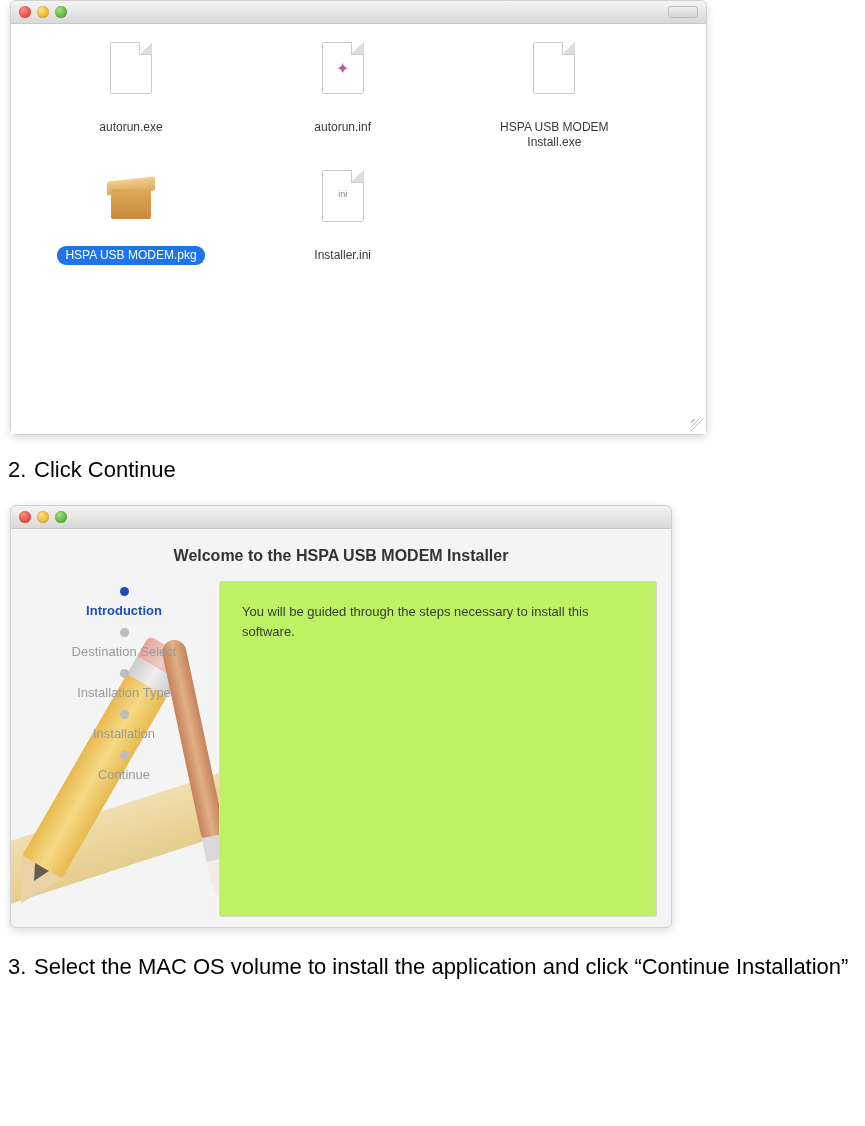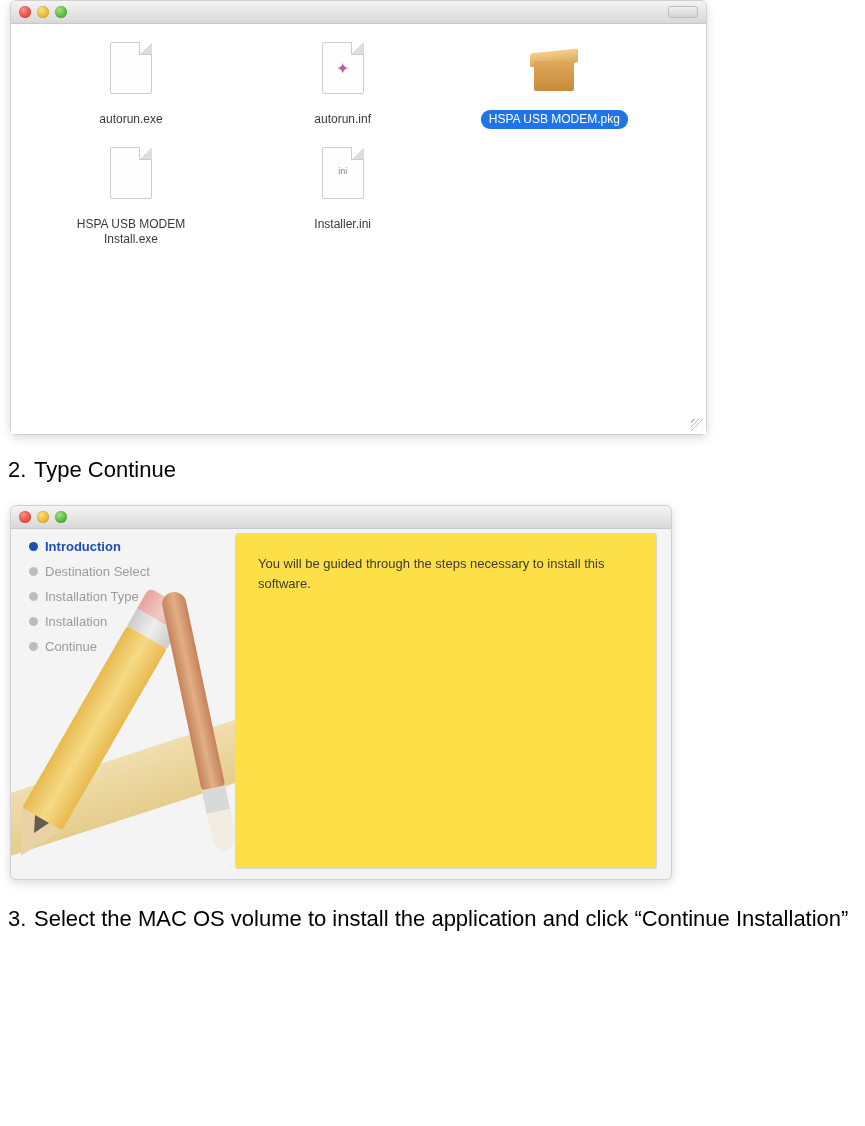--- a/index.html
+++ b/index.html
@@ -66,21 +66,21 @@
   .file-item {
     display: flex;
     flex-direction: column;
     align-items: center;
     font-size: 12px;
     color: #3a3a3a;
     text-align: center;
     width: 180px;
   }
   .file-item .label {
-    margin-top: 16px;
+    margin-top: 24px;
     line-height: 1.25;
     padding: 2px 8px;
     border-radius: 9px;
   }
   .file-item.selected .label {
     background: #1e74e8;
     color: #fff;
   }
   .file-icon {
     width: 52px; height: 52px;
@@ -206,33 +206,34 @@
     font-size: 13px;
     position: relative;
     z-index: 2;
   }
   .step-item {
     display: flex;
     align-items: center;
     gap: 7px;
     margin-bottom: 10px;
     color: #9b9b9b;
+    flex-direction: column;
   }
   .step-item .bullet {
     width: 9px; height: 9px; border-radius: 50%;
     background: #bdbdbd;
     flex: none;
   }
   .step-item.active { color: #1c4fb5; font-weight: bold; }
   .step-item.active .bullet { background: #1c4fb5; }
 
   .installer-main {
     flex: 1;
-    background: #fde047;
-    margin: 4px 14px 10px 16px;
+    background: #bef264;
+    margin: 4px 14px 10px 0;
     border: 1px solid #d6d6d6;
     border-radius: 3px;
     padding: 20px 22px;
     font-size: 13px;
     color: #3a3a3a;
     line-height: 1.5;
     position: relative;
     z-index: 2;
   }
 
@@ -355,67 +356,68 @@
 
         <div class="file-item">
           <div class="file-icon">
             <div class="ico-file">
                 <span class="centerglyph">✦</span>
               </div>
           </div>
           <div class="label">autorun.inf</div>
         </div>
 
+        <div class="file-item">
+          <div class="file-icon">
+            <div class="ico-file"></div>
+          </div>
+          <div class="label" style="white-space:pre-line;">HSPA USB MODEM
+Install.exe</div>
+        </div>
+
         <div class="file-item selected">
           <div class="file-icon">
             <div class="ico-pkg">
               <div class="flap"></div>
               <div class="box"></div>
             </div>
           </div>
           <div class="label">HSPA USB MODEM.pkg</div>
         </div>
 
         <div class="file-item">
           <div class="file-icon">
-            <div class="ico-file"></div>
-          </div>
-          <div class="label" style="white-space:pre-line;">HSPA USB MODEM
-Install.exe</div>
-        </div>
-
-        <div class="file-item">
-          <div class="file-icon">
             <div class="ico-file">
                 <span class="badge">ini</span>
               </div>
           </div>
           <div class="label">Installer.ini</div>
         </div>
 
 
       </div>
       <div class="resize-grip"></div>
     </div>
   </div>
 
   <div class="step-text">
     <span class="step-num">2.</span>
-    <span>Type Continue</span>
+    <span>Click Continue</span>
   </div>
 
   <div class="installer-window">
     <div class="installer-titlebar">
       <div class="traffic-lights">
         <div class="tl tl-close"></div>
         <div class="tl tl-min"></div>
         <div class="tl tl-zoom"></div>
       </div>
     </div>
 
+    <div class="installer-heading">Welcome to the HSPA USB MODEM Installer</div>
 
     <div class="installer-body">
 
       <div class="bg-art">
         <div class="ruler"></div>
         <div class="pencil">
           <div class="pencil-eraser"></div>
           <div class="pencil-ferrule"></div>
           <div class="pencil-body"></div>
           <div class="pencil-tip"></div>

